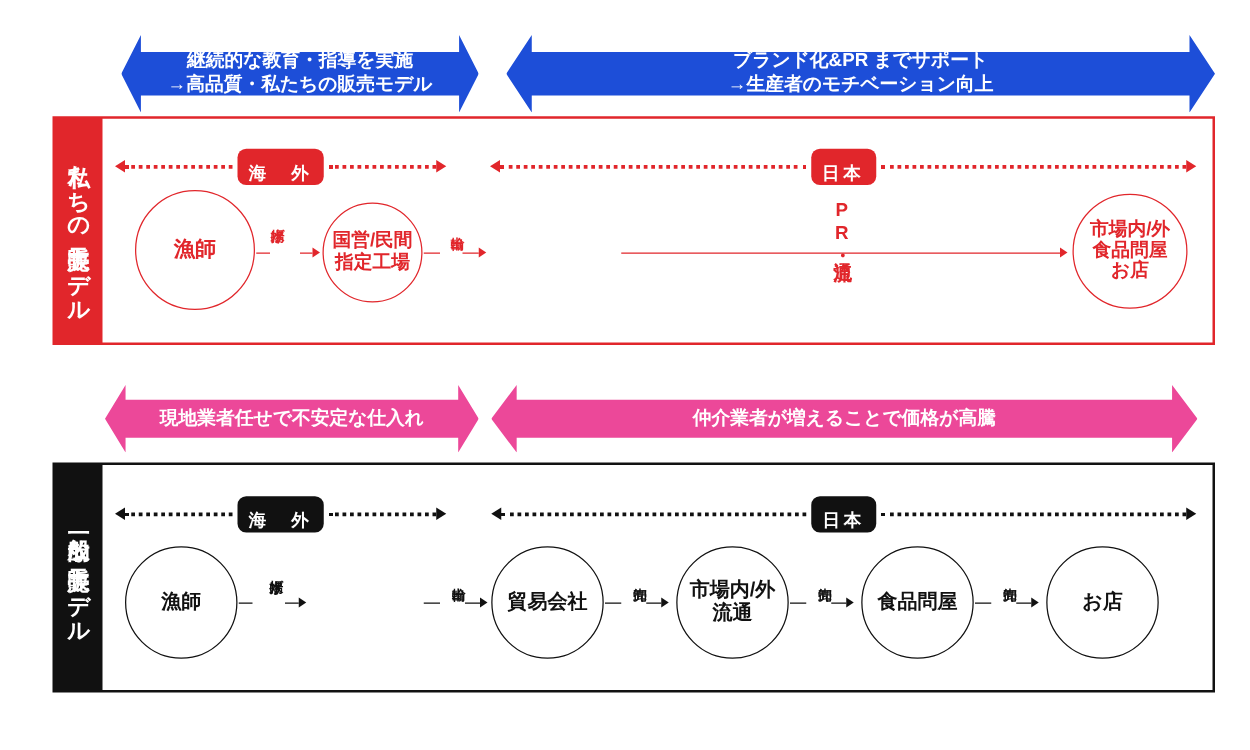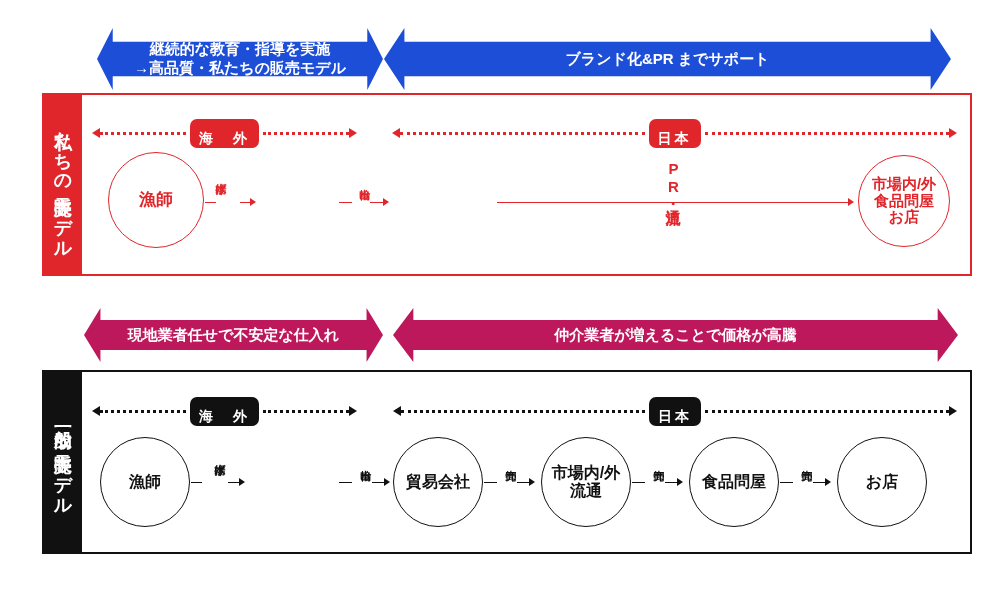--- a/index.html
+++ b/index.html
@@ -17,21 +17,21 @@
   .banner{
     position:absolute;
     display:flex;align-items:center;justify-content:center;
     text-align:center;
     color:#ffffff;
     font-weight:bold;
     line-height:1.25;
     box-sizing:border-box;
   }
   .banner.red{background:#1d4ed8;}
-  .banner.black{background:#be185d;}
+  .banner.black{background:#ec4899;}
   .banner-txt{position:relative;z-index:2;white-space:pre-line;}
 
   
   .arrow-both{
     clip-path:polygon(0% 50%, 5.5% 0%, 5.5% 22%, 94.5% 22%, 94.5% 0%, 100% 50%,
                       94.5% 100%, 94.5% 78%, 5.5% 78%, 5.5% 100%);
   }
   .arrow-both-wide{
     clip-path:polygon(0% 50%, 3.6% 0%, 3.6% 22%, 96.4% 22%, 96.4% 0%, 100% 50%,
                       96.4% 100%, 96.4% 78%, 3.6% 78%, 3.6% 100%);
@@ -160,23 +160,24 @@
 <div class="stage">
 
   <div class="banner red arrow-both" style="left:97px;top:28px;width:286px;height:62px;font-size:15px;">
 
     <span style="position:relative;z-index:2;">
       <span style="display:block;">継続的な教育・指導を実施</span>
       <span style="display:block;">→高品質・私たちの販売モデル</span>
     </span>
   </div>
 
-  <div class="banner red arrow-both-wide" style="left:384px;top:28px;width:567px;height:62px;font-size:15px;">
+  <div class="banner red arrow-both-wide" style="left:405px;top:28px;width:567px;height:62px;font-size:15px;">
     <span style="position:relative;z-index:2;">
       <span style="display:block;">ブランド化&amp;PR までサポート</span>
+      <span style="display:block;">→生産者のモチベーション向上</span>
     </span>
   </div>
 
   <div class="panel red" style="left:42px;top:93px;width:930px;height:183px;"></div>
 
   <div class="vlabel red" style="left:43px;top:94px;width:39px;height:181px;">私たちの販売モデル</div>
 
   <div class="rail red" style="left:92px;top:126px;width:265px;">
     <span class="tip-l"></span>
     <span class="dots"></span>
@@ -198,20 +199,24 @@
   </div>
 
   <div class="conn red" style="left:205px;top:196px;width:51px;">
     <span class="line"></span>
     <span style="width:24px;flex:0 0 auto;"></span>
     <span class="line"></span>
     <span class="head"></span>
   </div>
   <div class="conn-label red" style="left:212px;top:174px;width:14px;">水揚げ</div>
 
+  <div class="node red" style="left:258px;top:162px;width:80px;height:80px;font-size:15px;white-space:pre-line;">
+    <span>国営/民間
+指定工場</span>
+  </div>
 
   <div class="conn red" style="left:339px;top:196px;width:50px;">
     <span class="line"></span>
     <span style="width:18px;flex:0 0 auto;"></span>
     <span class="line"></span>
     <span class="head"></span>
   </div>
   <div class="conn-label red" style="left:356px;top:180px;width:14px;">輸出</div>
 
 

